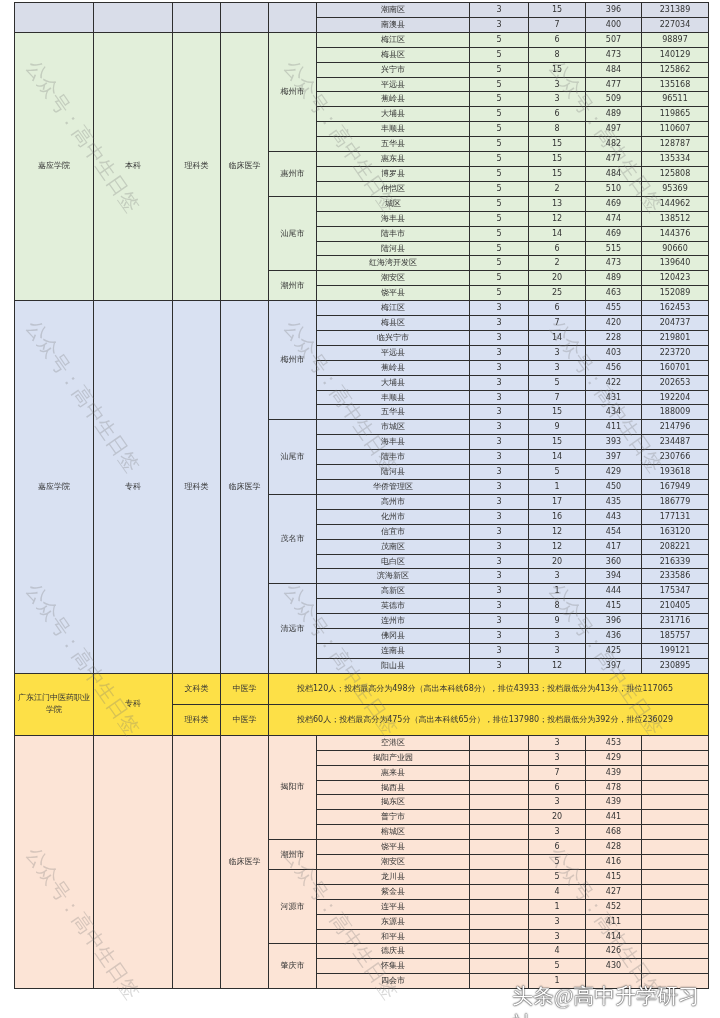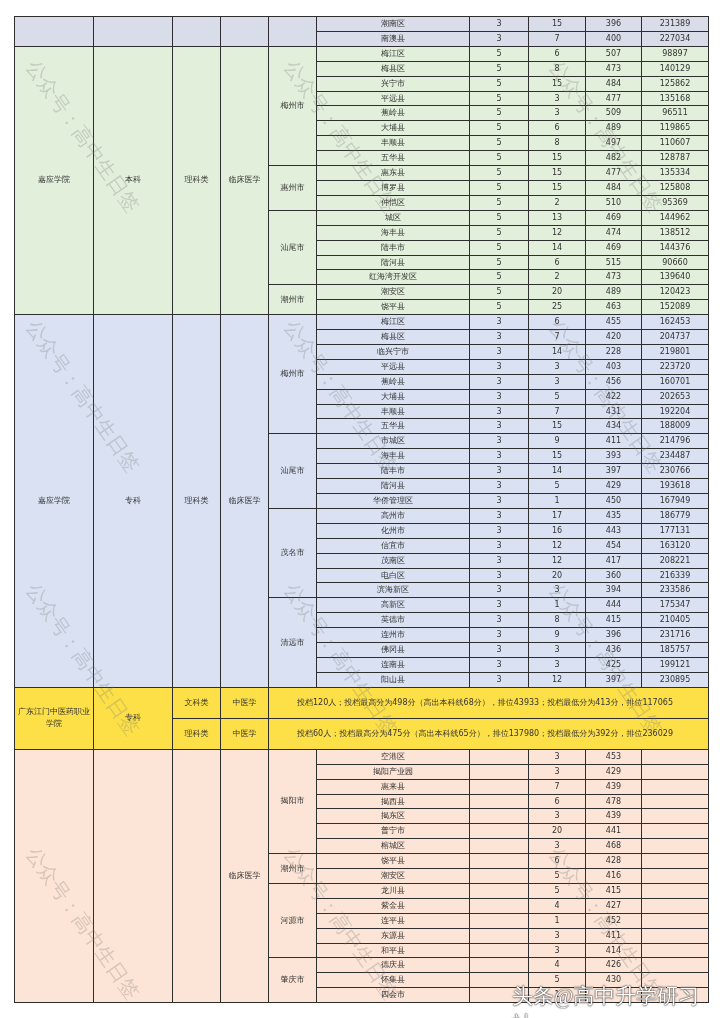--- a/index.html
+++ b/index.html
@@ -1,17 +1,17 @@
 <!DOCTYPE html>
 <html><head>
 <meta charset="utf-8">
 <style>
   html,body{margin:0;padding:0;background:#fff;}
   body{width:720px;height:1018px;overflow:hidden;position:relative;font-family:"DejaVu Sans","Liberation Sans",sans-serif;}
-  table.t{position:absolute;left:14px;top:16px;border-collapse:collapse;table-layout:fixed;width:694px;}
+  table.t{position:absolute;left:14px;top:2px;border-collapse:collapse;table-layout:fixed;width:694px;}
   table.t td{border:1px solid #2e2e2e;font-size:8px;color:#333;text-align:center;vertical-align:middle;padding:0;height:13.9px;line-height:13.9px;overflow:hidden;white-space:nowrap;}
   table.t td.b{font-weight:normal;white-space:normal;line-height:12px;}
   .gray td{background:#d9dde9;}
   .green td{background:#e2efda;}
   .blue td{background:#d9e1f2;}
   .yellow td{background:#fde047;}
   .peach td{background:#fce4d6;}
   .note{text-align:left !important;padding-left:28px !important;}
   .wm{position:absolute;color:rgba(120,120,120,0.28);font-size:20px;transform:rotate(55deg);transform-origin:left top;white-space:nowrap;pointer-events:none;font-family:"DejaVu Sans",sans-serif;}
   .credit{position:absolute;left:512px;top:982px;font-size:21px;color:#fff;text-shadow:0 0 2px #333,0 0 1px #000;font-family:Liberation Serif, serif;}

